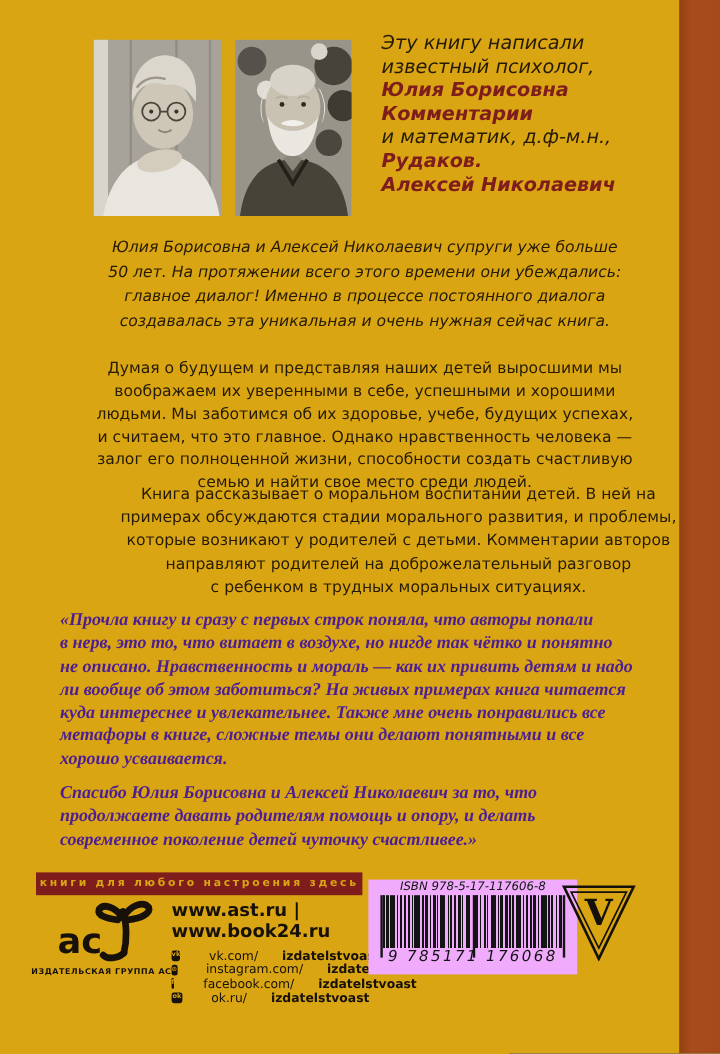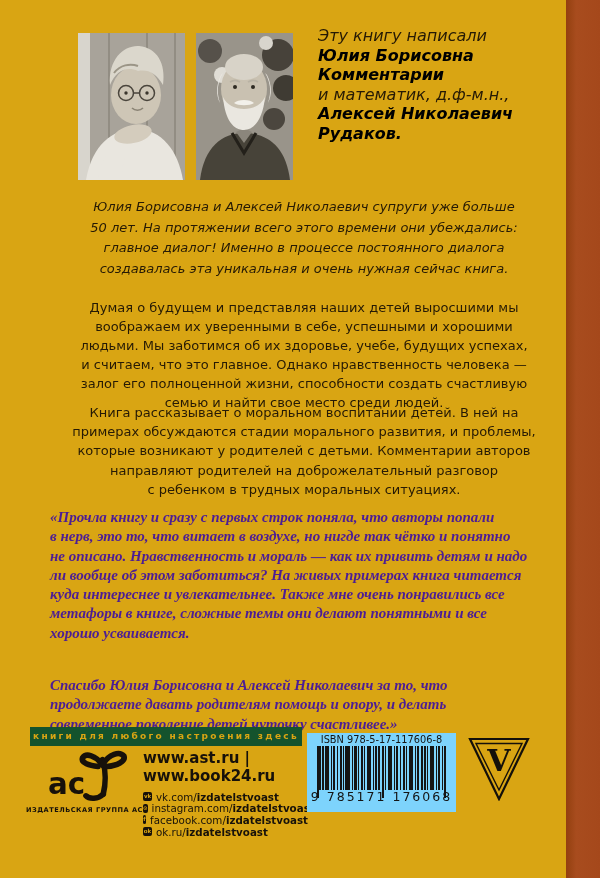--- a/index.html
+++ b/index.html
@@ -11,49 +11,49 @@
   }
   .spine{position:absolute;top:0;right:0;width:34px;height:100%;
     background:linear-gradient(90deg,#93400f 0,#a84c1e 30%,#a5481b 100%);}
   
   .photo{position:absolute;top:33px;display:block;}
   .photo-woman{left:78px;width:107px;height:147px;}
   .photo-man{left:196px;width:97px;height:147px;}
   
   .authors{position:absolute;left:318px;top:26px;width:250px;
     font-style:italic;font-size:16px;line-height:19.6px;color:#261a05;}
-  .authors .b{font-weight:bold;color:#000000;}
+  .authors .b{font-weight:bold;color:#7f1d1d;}
   
   .para{position:absolute;left:48px;width:512px;margin:0;text-align:center;
     white-space:pre-line;font-size:13px;color:#261a05;}
   .p-couple{top:197px;font-style:italic;line-height:20.6px;}
   .p-future{top:299px;line-height:18.9px;}
-  .p-book{top:403px;line-height:19.2px;}
+  .p-book{top:403px;line-height:19.2px;margin-left:28px;}
   .quote{position:absolute;left:50px;width:500px;margin:0;
     white-space:pre-line;font-family:"Liberation Serif","DejaVu Serif",serif;
     font-style:italic;font-weight:600;font-size:15px;line-height:19.3px;color:#4c1d95;}
   .q-main{top:508px;}
-  .q-thanks{top:652px;margin-top:24px;}
+  .q-thanks{top:652px;}
   
   .banner{position:absolute;left:30px;top:727px;width:272px;height:19px;
-    background:#14532d;color:#D9A513;text-align:center;line-height:19px;
+    background:#7f1d1d;color:#D9A513;text-align:center;line-height:19px;
     font-size:9px;font-weight:bold;letter-spacing:2.3px;}
   .ast-logo{position:absolute;left:48px;top:746px;width:82px;height:60px;}
   .ast-caption{position:absolute;left:24px;top:806px;width:126px;text-align:center;
     font-size:6.6px;font-weight:bold;letter-spacing:0.5px;color:#17110a;}
   .links{position:absolute;left:143px;top:749px;width:165px;}
   .sites{font-size:15px;font-weight:bold;color:#17110a;margin-bottom:6px;}
-  .social-row{display:flex;align-items:center;height:11.6px;font-size:10.3px;color:#17110a;}
+  .social-row{display:flex;align-items:center;height:11.6px;font-size:10.3px;color:#17110a;gap:20px;}
   .social-row b{font-weight:bold;}
   .s-icon{display:inline-flex;align-items:center;justify-content:center;
     width:9px;height:9px;margin-right:4px;border-radius:2px;background:#17110a;
     color:#D9A513;font-size:5.5px;font-weight:bold;line-height:9px;}
   
-  .isbn-box{position:absolute;left:307px;top:733px;width:149px;height:79px;
-    background:#7dd3fc;}
+  .isbn-box{position:absolute;left:307px;top:733px;width:174px;height:79px;
+    background:#f0abfc;font-style:italic;}
   .isbn-label{text-align:center;font-size:9.8px;color:#141414;padding-top:1px;}
   .barcode{position:relative;height:44px;margin:1px 12px 0 12px;
     background:
       repeating-linear-gradient(90deg,#141414 0 1px,transparent 1px 3px),
       repeating-linear-gradient(90deg,#141414 0 2px,transparent 2px 7px),
       repeating-linear-gradient(90deg,transparent 0 4px,#141414 4px 5px,transparent 5px 11px);}
   .guard{position:absolute;top:0;width:2px;height:52px;background:#141414;}
   .guard.g-left{left:-2px;}
   .guard.g-mid{left:50%;}
   .guard.g-right{right:-2px;}
@@ -105,25 +105,26 @@
     <path d="M27,64 C29,88 38,97 48,97 C58,97 67,86 69,64 C62,80 34,80 27,64 Z" fill="#EAE7E0"></path>
     <path d="M38,70 C42,66 54,66 58,70 C54,73 42,73 38,70 Z" fill="#F2F0EA"></path>
     <circle cx="39" cy="54" r="2" fill="#2E2A23"></circle>
     <circle cx="57" cy="54" r="2" fill="#2E2A23"></circle>
     <path d="M34,49 C37,47 41,47 44,49" stroke="#B8B2A4" stroke-width="1.6" fill="none"></path>
     <path d="M52,49 C55,47 59,47 62,49" stroke="#B8B2A4" stroke-width="1.6" fill="none"></path>
   </svg>
 
   <div class="authors">
     <div>Эту книгу написали</div>
+    <div>известный психолог,</div>
     <div class="b">Юлия Борисовна</div>
     <div class="b">Комментарии</div>
     <div>и математик, д.ф-м.н.,</div>
+    <div class="b">Рудаков.</div>
     <div class="b">Алексей Николаевич</div>
-    <div class="b">Рудаков.</div>
   </div>
 
   <p class="para p-couple">Юлия Борисовна и Алексей Николаевич супруги уже больше
 50 лет. На протяжении всего этого времени они убеждались:
 главное диалог! Именно в процессе постоянного диалога
 создавалась эта уникальная и очень нужная сейчас книга.</p>
   <p class="para p-future">Думая о будущем и представляя наших детей выросшими мы
 воображаем их уверенными в себе, успешными и хорошими
 людьми. Мы заботимся об их здоровье, учебе, будущих успехах,
 и считаем, что это главное. Однако нравственность человека —

